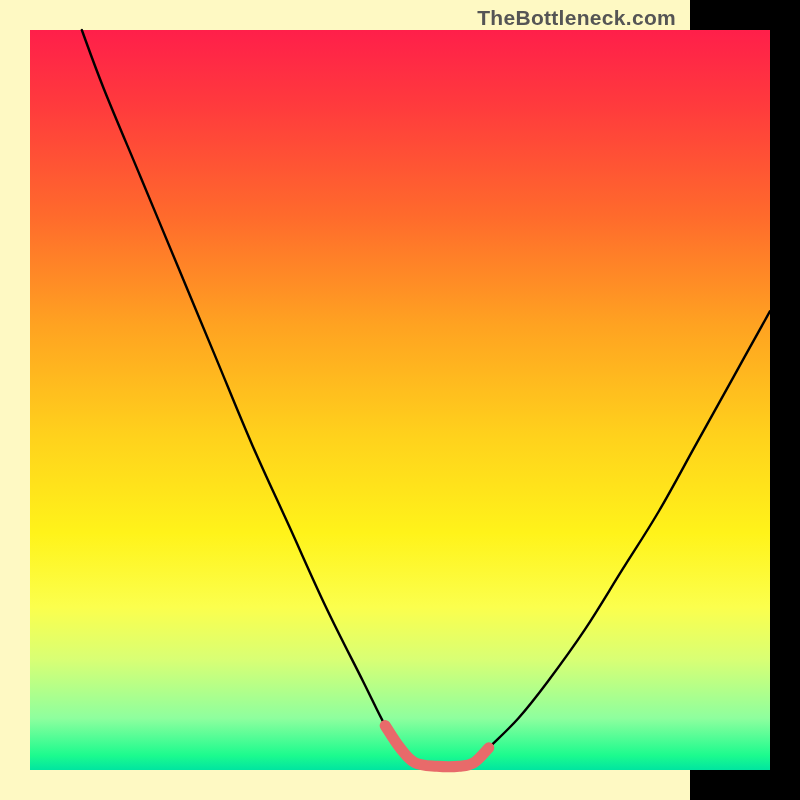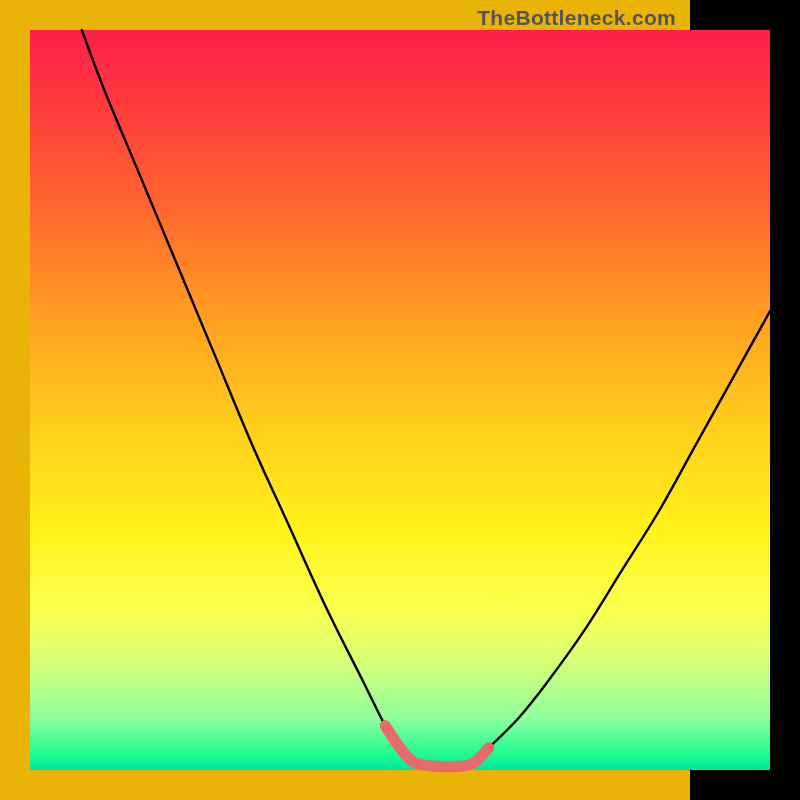--- a/index.html
+++ b/index.html
@@ -8,21 +8,21 @@
     width: 800px;
     height: 800px;
     overflow: hidden;
     font-family: Arial, Helvetica, sans-serif;
     background: #000;
   }
   .frame {
     position: relative;
     width: 690px;
     height: 800px;
-    background: #eab308;
+    background: #fef9c3;
   }
   .plot-area {
     position: absolute;
     left: 30px;
     top: 30px;
     width: 740px;
     height: 740px;
     background: linear-gradient(to bottom,
       #ff1f4a 0%,
       #ff3a3d 10%,

